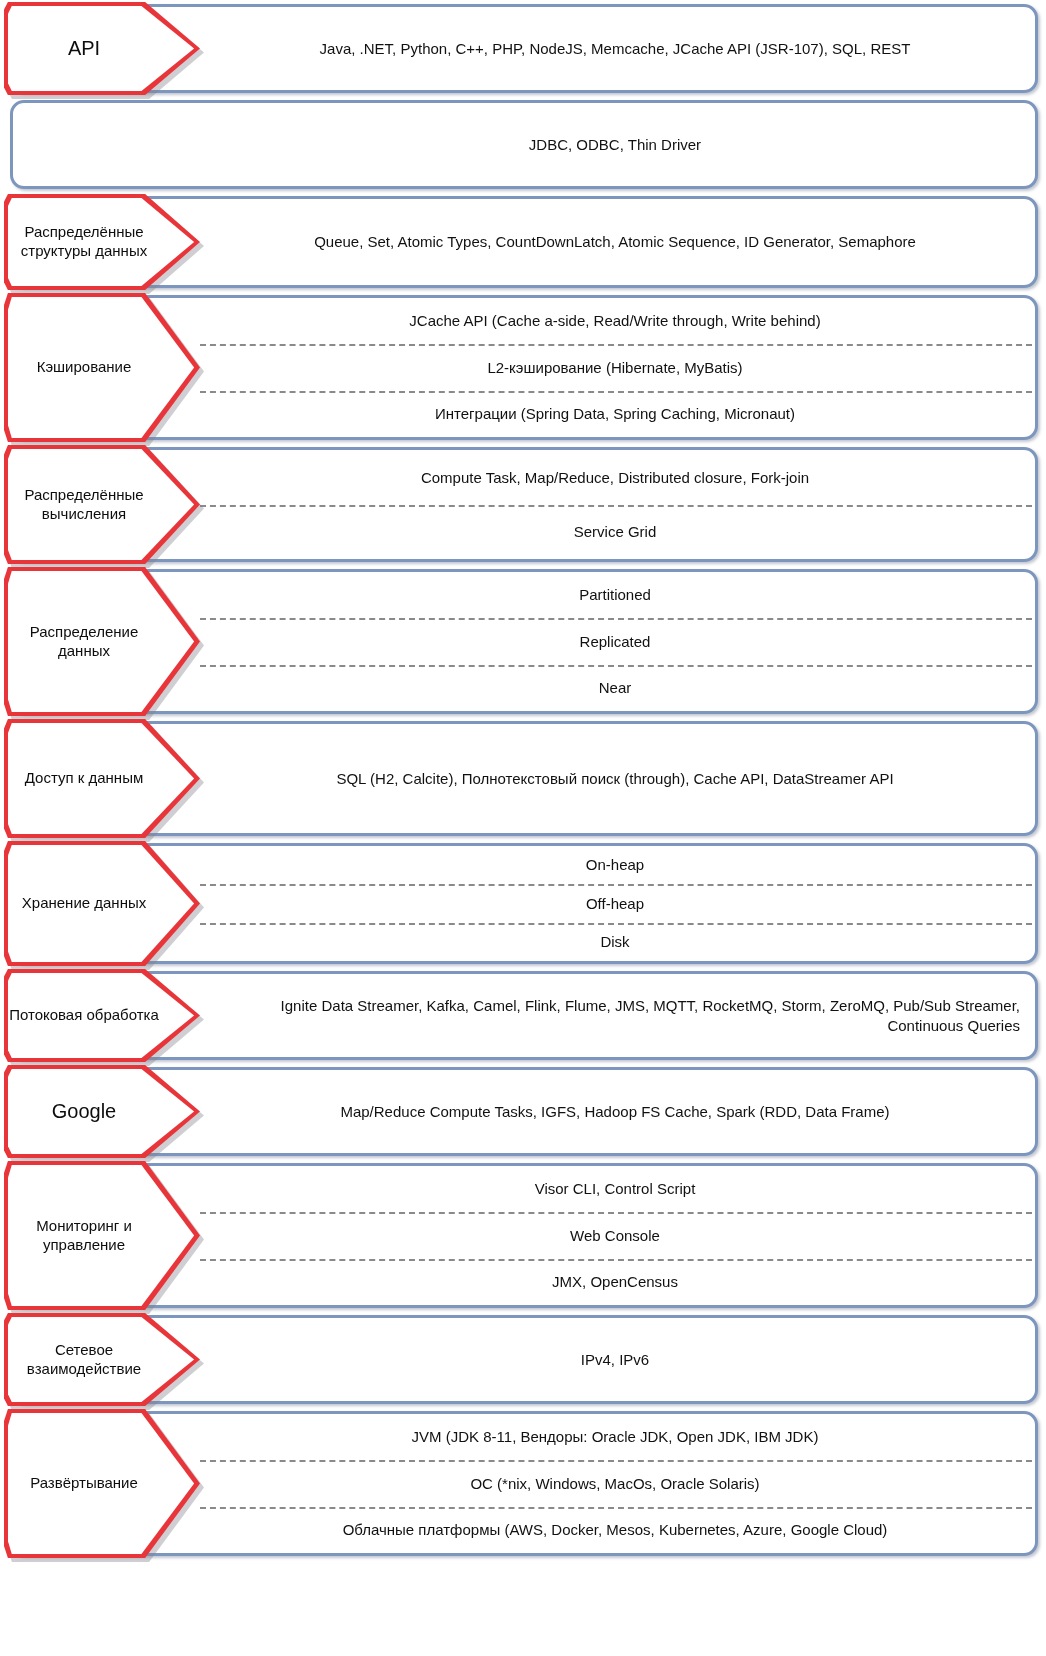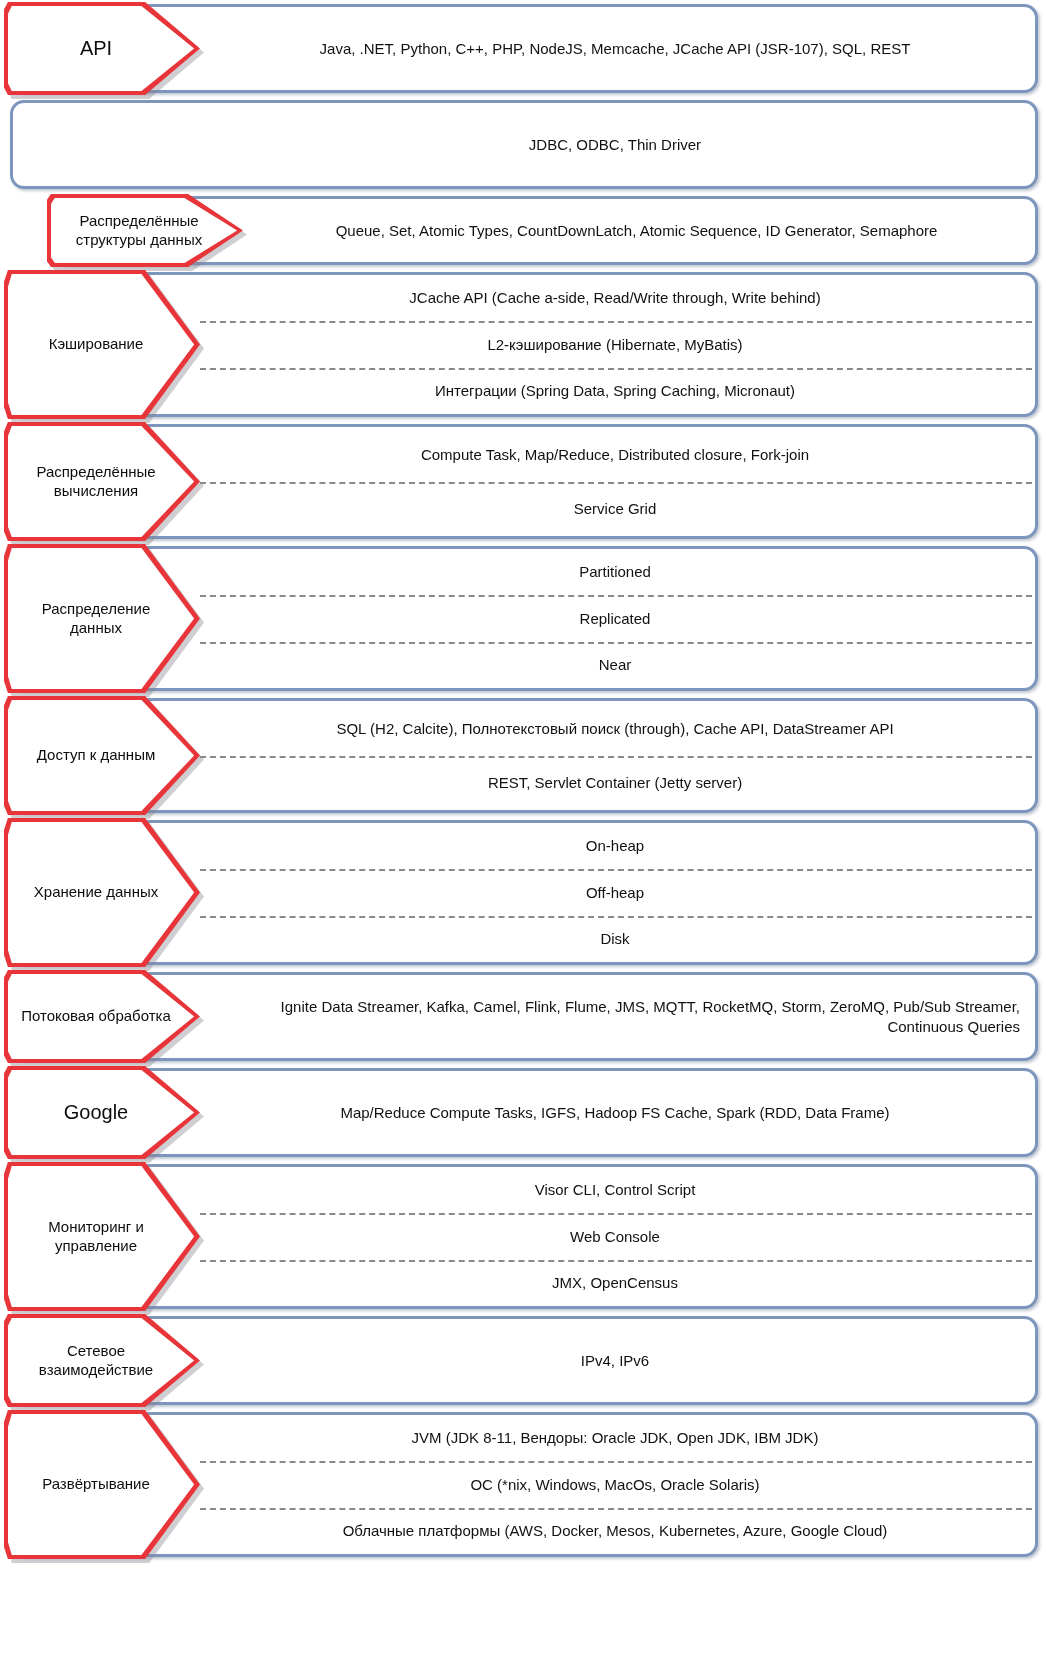--- a/index.html
+++ b/index.html
@@ -75,21 +75,21 @@
   }
   .chip .chip-inner {
     position: absolute;
     left: 4px; top: 4px; right: 4px; bottom: 4px;
     background: #ffffff;
     -webkit-clip-path: var(--pent-in);
     clip-path: var(--pent-in);
   }
   .chip-label {
     position: absolute;
-    left: 12px;
+    left: 0;
     top: 0;
     bottom: 0;
     width: 160px;
     display: flex;
     align-items: center;
     justify-content: center;
     text-align: center;
     line-height: 1.25;
     font-size: 15px;
     color: #0d0d0d;
@@ -148,21 +148,21 @@
         </div>
         <div class="chip-label big">API</div>
       </div>
     </div>
     <div class="layer" style="height: 89px;">
       <div class="band"></div>
       <div class="rows">
         <div class="row">JDBC, ODBC, Thin Driver</div>
       </div>
     </div>
-    <div class="layer" style="height: 69px; margin-left: 43px;">
+    <div class="layer" style="height: 92px;">
       <div class="band"></div>
       <div class="rows">
         <div class="row">Queue, Set, Atomic Types, CountDownLatch, Atomic Sequence, ID Generator, Semaphore</div>
       </div>
       <div class="chip" style="--pent: polygon(2% 0%, 72% 0%, 100% 50%, 72% 100%, 2% 100%, 0% 92%, 0% 8%); --pent-in: polygon(2% 0%, 71% 0%, 99% 50%, 71% 100%, 2% 100%, 0% 91%, 0% 9%);">
         <div class="chip-shadow"></div>
         <div class="chip-shape">
           <div class="chip-inner"></div>
         </div>
         <div class="chip-label">Распределённые структуры данных</div>
@@ -209,31 +209,30 @@
         <div class="chip-shape">
           <div class="chip-inner"></div>
         </div>
         <div class="chip-label">Распределение данных</div>
       </div>
     </div>
     <div class="layer" style="height: 115px;">
       <div class="band"></div>
       <div class="rows">
         <div class="row">SQL (H2, Calcite), Полнотекстовый поиск (through), Cache API, DataStreamer API</div>
-        <div class="row">REST, Servlet Container (Jetty server)</div>
       </div>
       <div class="chip" style="--pent: polygon(2% 0%, 72% 0%, 100% 50%, 72% 100%, 2% 100%, 0% 92%, 0% 8%); --pent-in: polygon(2% 0%, 71% 0%, 99% 50%, 71% 100%, 2% 100%, 0% 91%, 0% 9%);">
         <div class="chip-shadow"></div>
         <div class="chip-shape">
           <div class="chip-inner"></div>
         </div>
         <div class="chip-label">Доступ к данным</div>
       </div>
     </div>
-    <div class="layer" style="height: 145px; text-decoration: underline;">
+    <div class="layer" style="height: 121px; text-decoration: underline;">
       <div class="band"></div>
       <div class="rows">
         <div class="row">On-heap</div>
         <div class="row">Off-heap</div>
         <div class="row">Disk</div>
       </div>
       <div class="chip" style="--pent: polygon(2% 0%, 72% 0%, 100% 50%, 72% 100%, 2% 100%, 0% 92%, 0% 8%); --pent-in: polygon(2% 0%, 71% 0%, 99% 50%, 71% 100%, 2% 100%, 0% 91%, 0% 9%);">
         <div class="chip-shadow"></div>
         <div class="chip-shape">
           <div class="chip-inner"></div>

